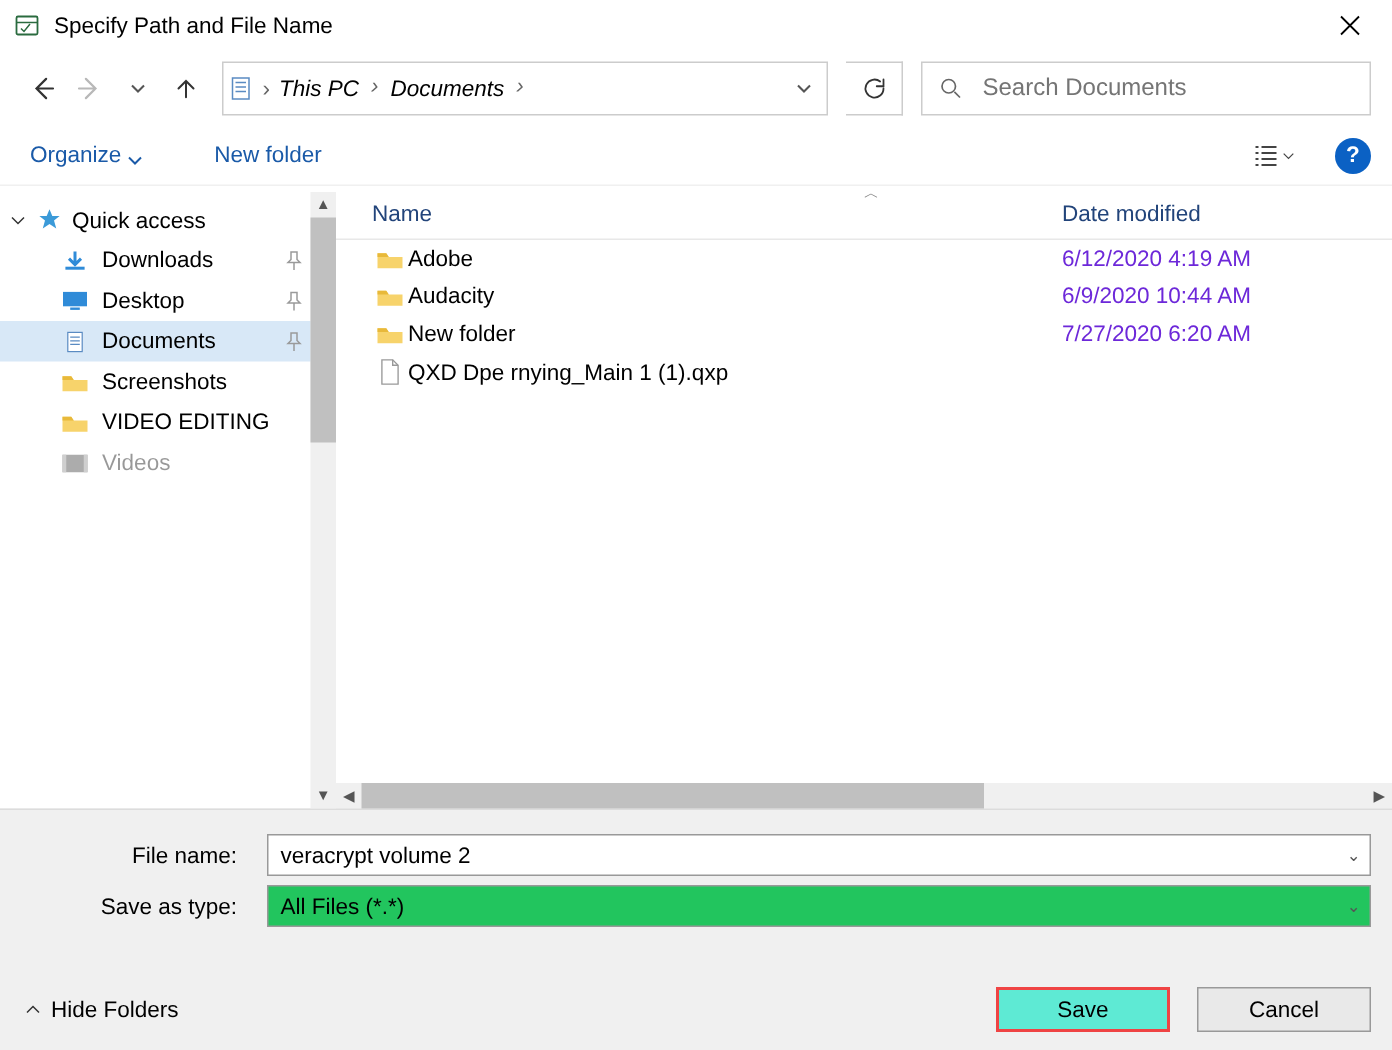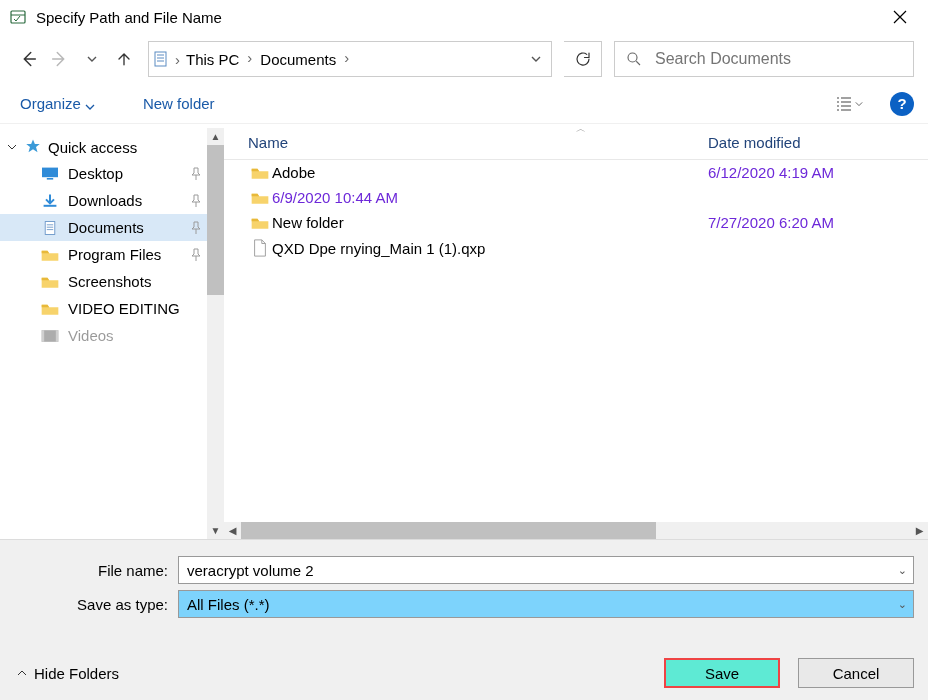--- a/index.html
+++ b/index.html
@@ -9,21 +9,21 @@
   .titlebar { height: 34px; display: flex; align-items: center; padding: 0 8px; }
   .titlebar .app-icon { width: 20px; height: 20px; margin-right: 8px; display:flex;align-items:center;justify-content:center;}
   .titlebar .title { flex: 1; font-size: 15px; }
   .titlebar .close { width: 40px; height: 30px; display: flex; align-items: center; justify-content: center; cursor: default; }
   
   .navbar { height: 50px; display: flex; align-items: center; padding: 0 14px; gap: 4px; }
   .nav-btn { width: 28px; height: 28px; display: flex; align-items: center; justify-content: center; }
   .nav-btn.disabled svg { stroke: #b0b0b0; }
   .addrbox { flex: 1; height: 36px; border: 1px solid #ccc; display: flex; align-items: center; margin: 0 8px 0 6px; min-width: 0; }
   .addrbox .doc-icon { width: 24px; display:flex;align-items:center;justify-content:center;}
-  .crumbs { flex: 1; display: flex; align-items: flex-start; gap: 2px; min-width: 0; }
+  .crumbs { flex: 1; display: flex; align-items: flex-start; gap: 2px; min-width: 0; font-style: italic; }
   .crumb { padding: 2px 4px; white-space: nowrap; }
   .crumb-arrow { color: #666; padding: 0 2px; }
   .addr-drop { width: 30px; display:flex;align-items:center;justify-content:center;}
   .refresh { width: 38px; height: 36px; border:1px solid #ccc; border-left:none; display:flex;align-items:center;justify-content:center;}
   .searchbox { width: 300px; height: 36px; border: 1px solid #ccc; display: flex; align-items: center; padding: 0 10px; color: #666; margin-left: 8px; }
   .searchbox input { border:none; outline:none; flex:1; font-size:16px; color:#666; background:transparent;}
   .searchbox .mag { margin-right: 10px; }
   
   .toolbar { height: 40px; display: flex; align-items: center; padding: 0 14px; border-bottom: 1px solid #f0f0f0;}
   .toolbar .org { color: #1a5aa8; padding: 4px 6px; display:flex;align-items:flex-end;gap:4px;}
@@ -54,23 +54,23 @@
   .row .ic { width:24px; display:flex;align-items:center;justify-content:center;}
   .row .nm { flex:1; }
   .row .dt { width:220px; color:#6d28d9;}
   .hscroll{height:17px;background:#f0f0f0;display:flex;align-items:center;}
   .hscroll .lft,.hscroll .rgt{width:17px;text-align:center;color:#555;font-size:10px;}
   .hscroll .track{flex:1;position:relative;height:100%;}
   .hscroll .hthumb{position:absolute;left:0;top:0;height:100%;width:62%;background:#c0c0c0;}
   
   .bottom { background:#f0f0f0; border-top:1px solid #dcdcdc; padding:16px 14px 12px 14px; }
   .fieldrow { display:flex;align-items:center;margin-bottom:6px;}
-  .fieldrow label{width:164px;text-align:right;padding-right:10px;}
+  .fieldrow label{width:164px;text-align:right;padding-right:20px;}
   .fieldrow .cmb{flex:1;height:28px;border:1px solid #999;background:#fff;display:flex;align-items:center;padding:0 8px;position:relative;}
-  .fieldrow .cmb.grey{background:#7dd3fc;}
+  .fieldrow .cmb.grey{background:#22c55e;}
   .fieldrow .cmb .dd{position:absolute;right:6px;color:#555;font-size:11px;}
   .btnrow{display:flex;align-items:center;margin-top:40px;}
   .btnrow .hide{flex:1;display:flex;align-items:center;gap:6px;padding-left:2px;}
   .btnrow button{width:116px;height:30px;border:1px solid #999;background:#e9e9e9;font-size:15px;}
   .btnrow button.primary{border:2px solid #ef4444;background:#5eead4;}
   .btnrow button+button{margin-left:18px;}
   svg { display:block; }
 </style>
 </head>
 <body>
@@ -180,67 +180,53 @@
           </svg>
         <svg width="18" height="18" viewBox="0 0 24 24">
             <path d="M12 2l2.5 6H21l-5 4 2 7-6-4-6 4 2-7-5-4h6.5z" fill="#3b9ad8"></path>
           </svg>
         <span>Quick access</span>
       </div>
       <div id="tree-items">
           <div class="tree-item">
             <span class="folder-icon">
               <svg width="20" height="16" viewBox="0 0 24 20">
+                <path d="M12 2v10M7 8l5 5 5-5" stroke="#2f8bd8" stroke-width="2.5" fill="none"></path>
+                <path d="M4 16h16" stroke="#2f8bd8" stroke-width="2.5"></path>
+              </svg>
+            </span>
+            <span>Downloads</span>
+            <span class="pin">
+              <svg width="12" height="14" viewBox="0 0 12 14">
+                <path d="M4 1h4v5l2 2H2l2-2zM6 8v5" stroke="#9a9a9a" fill="none"></path>
+              </svg>
+            </span>
+          </div>
+          <div class="tree-item">
+            <span class="folder-icon">
+              <svg width="20" height="16" viewBox="0 0 24 20">
                 <rect x="2" y="2" width="20" height="12" fill="#2f8bd8"></rect>
                 <rect x="8" y="15" width="8" height="2" fill="#2f8bd8"></rect>
               </svg>
             </span>
             <span>Desktop</span>
             <span class="pin">
               <svg width="12" height="14" viewBox="0 0 12 14">
                 <path d="M4 1h4v5l2 2H2l2-2zM6 8v5" stroke="#9a9a9a" fill="none"></path>
               </svg>
             </span>
           </div>
-          <div class="tree-item">
-            <span class="folder-icon">
-              <svg width="20" height="16" viewBox="0 0 24 20">
-                <path d="M12 2v10M7 8l5 5 5-5" stroke="#2f8bd8" stroke-width="2.5" fill="none"></path>
-                <path d="M4 16h16" stroke="#2f8bd8" stroke-width="2.5"></path>
-              </svg>
-            </span>
-            <span>Downloads</span>
-            <span class="pin">
-              <svg width="12" height="14" viewBox="0 0 12 14">
-                <path d="M4 1h4v5l2 2H2l2-2zM6 8v5" stroke="#9a9a9a" fill="none"></path>
-              </svg>
-            </span>
-          </div>
           <div class="tree-item sel">
             <span class="folder-icon">
               <svg width="20" height="16" viewBox="0 0 20 20">
                 <rect x="4" y="2" width="12" height="16" fill="#fff" stroke="#5a8bc2"></rect>
                 <path d="M6 6h8M6 9h8M6 12h8" stroke="#5a8bc2"></path>
               </svg>
             </span>
             <span>Documents</span>
-            <span class="pin">
-              <svg width="12" height="14" viewBox="0 0 12 14">
-                <path d="M4 1h4v5l2 2H2l2-2zM6 8v5" stroke="#9a9a9a" fill="none"></path>
-              </svg>
-            </span>
-          </div>
-          <div class="tree-item">
-            <span class="folder-icon">
-              <svg width="20" height="16" viewBox="0 0 24 18">
-                <path d="M2 4h7l2 3h11v9H2z" fill="#f7d36b"></path>
-                <path d="M2 4h7l2 3H2z" fill="#e8b93a"></path>
-              </svg>
-            </span>
-            <span>Program Files</span>
             <span class="pin">
               <svg width="12" height="14" viewBox="0 0 12 14">
                 <path d="M4 1h4v5l2 2H2l2-2zM6 8v5" stroke="#9a9a9a" fill="none"></path>
               </svg>
             </span>
           </div>
           <div class="tree-item">
             <span class="folder-icon">
               <svg width="20" height="16" viewBox="0 0 24 18">
                 <path d="M2 4h7l2 3h11v9H2z" fill="#f7d36b"></path>
@@ -295,20 +281,21 @@
             <span class="nm">Adobe</span>
             <span class="dt">6/12/2020 4:19 AM</span>
           </div>
           <div class="row">
             <span class="ic">
               <svg width="20" height="16" viewBox="0 0 24 18">
                 <path d="M2 4h7l2 3h11v9H2z" fill="#f7d36b"></path>
                 <path d="M2 4h7l2 3H2z" fill="#e8b93a"></path>
               </svg>
             </span>
+            <span class="nm">Audacity</span>
             <span class="dt">6/9/2020 10:44 AM</span>
           </div>
           <div class="row">
             <span class="ic">
               <svg width="20" height="16" viewBox="0 0 24 18">
                 <path d="M2 4h7l2 3h11v9H2z" fill="#f7d36b"></path>
                 <path d="M2 4h7l2 3H2z" fill="#e8b93a"></path>
               </svg>
             </span>
             <span class="nm">New folder</span>

